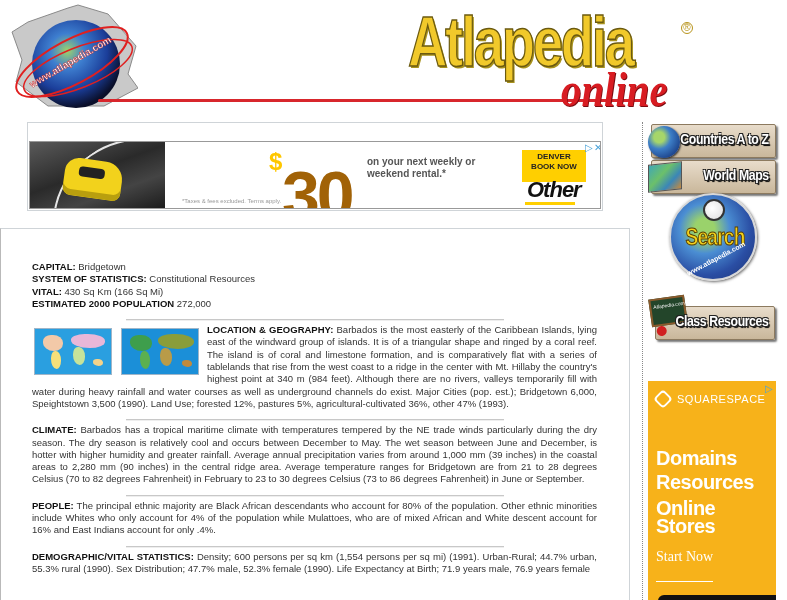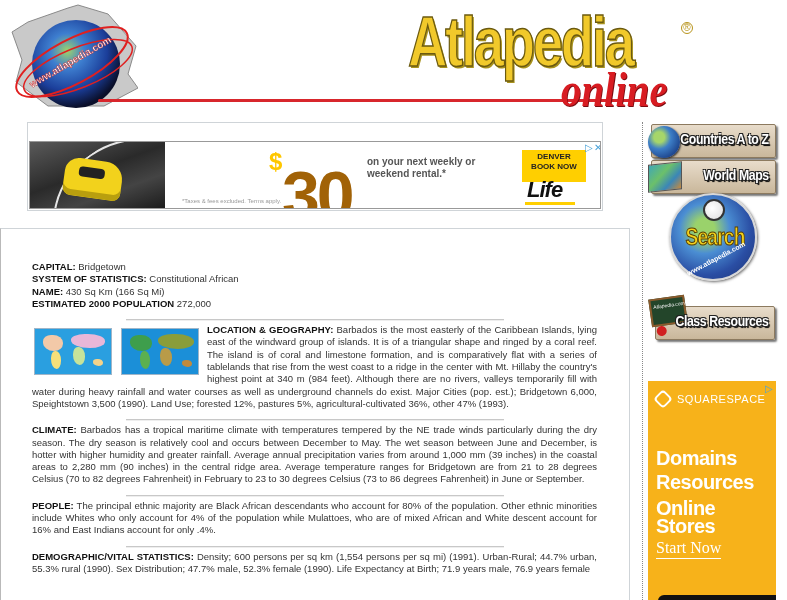--- a/index.html
+++ b/index.html
@@ -71,21 +71,21 @@
     -webkit-text-stroke: 1px #5a3e00; transform: scaleX(0.8); }
   .search-url { position: absolute; left: 10px; top: 60px; width: 70px; text-align: center; font-size: 7px; font-weight: bold; color: #fff; transform: rotate(-28deg); }
 
   
   .side-ad { position: absolute; left: 648px; top: 381px; width: 128px; height: 219px; background: #f7b21a; overflow: hidden; }
   .sq-logo { position: absolute; left: 8px; top: 11px; width: 14px; height: 14px; border: 2px solid #fff; border-radius: 4px; transform: rotate(45deg); }
   .sq-name { position: absolute; left: 29px; top: 12px; font-size: 11px; color: #fff; letter-spacing: 0.5px; }
   .sq-choice { position: absolute; left: 117px; top: 2px; font-size: 10px; color: #4aa3d9; }
   .sq-line { position: absolute; left: 8px; font-size: 20px; font-weight: bold; color: #fff; line-height: 22px; letter-spacing: -0.5px; }
   .sq-l1 { top: 66px; } .sq-l2 { top: 90px; } .sq-l3 { top: 116px; } .sq-l4 { top: 134px; }
-  .sq-cta { position: absolute; left: 8px; top: 158px; font-family: "Liberation Serif", serif; font-size: 16px; color: #fff; border-bottom: 1px solid #fff; padding-bottom: 1px; }
+  .sq-cta { position: absolute; left: 8px; top: 168px; font-family: "Liberation Serif", serif; font-size: 14px; color: #fff; border-bottom: 1px solid #fff; padding-bottom: 16px; }
   .sq-bottom { position: absolute; left: 10px; top: 214px; width: 120px; height: 10px; background: #111; border-radius: 6px 0 0 0; }
 
   
   .content-box { position: absolute; left: 0; top: 228px; width: 630px; height: 380px; border: 1px solid #cfd4d8; border-left-color: #b9b9b9; background: #fff; }
   .content { position: absolute; left: 32px; top: 261px; width: 565px; font-size: 9.5px; line-height: 12.3px; color: #333; }
   .content b { color: #111; }
   .facts p { margin: 0; }
   .rule { height: 2px; width: 378px; margin: 9px auto 0 auto; background: #c8c8c8; border-bottom: 1px solid #eee; }
   .section { text-align: justify; margin-top: 3px; }
   .maps { float: left; margin: 4px 8px 0 2px; display: flex; gap: 9px; }
@@ -130,21 +130,21 @@
       <div class="car"></div>
     </div>
     <div class="ad-dollar">$</div>
     <div class="ad-30">30</div>
     <div class="ad-sub">on your next weekly or weekend rental.*</div>
     <div class="ad-fine">*Taxes &amp; fees excluded. Terms apply.</div>
     <div class="ad-cta">
       <div>DENVER</div>
       <div>BOOK NOW</div>
     </div>
-    <div class="ad-hertz">Life</div>
+    <div class="ad-hertz">Other</div>
     <div class="ad-hertz-bar"></div>
     <span class="ad-choices">▷</span>
     <span class="ad-close">✕</span>
   </div>
 </div>
 
 <div class="sidebar-divider"></div>
 
 <div class="nav-btn nav-countries">
   <div class="mini-globe"></div>
@@ -179,22 +179,22 @@
   <div class="sq-line sq-l4">Stores</div>
   <div class="sq-cta">Start Now</div>
   <div class="sq-bottom"></div>
 </div>
 
 <div class="content-box"></div>
 
 <div class="content">
   <div class="facts">
     <p><b>CAPITAL:</b> <span>Bridgetown</span></p>
-    <p><b>SYSTEM OF STATISTICS:</b> <span>Constitutional African</span></p>
-    <p><b>NAME:</b> <span>430 Sq Km (166 Sq Mi)</span></p>
+    <p><b>SYSTEM OF STATISTICS:</b> <span>Constitutional Resources</span></p>
+    <p><b>VITAL:</b> <span>430 Sq Km (166 Sq Mi)</span></p>
     <p><b>ESTIMATED 2000 POPULATION</b> <span>272,000</span></p>
   </div>
 
   <div class="rule"></div>
 
   <div class="section">
     <div class="maps">
       <div class="map map-political">
         <div class="land" style="left:8px;top:6px;width:20px;height:16px;background:#f3c9a8;"></div>
         <div class="land" style="left:16px;top:22px;width:10px;height:18px;background:#f7e07a;"></div>

